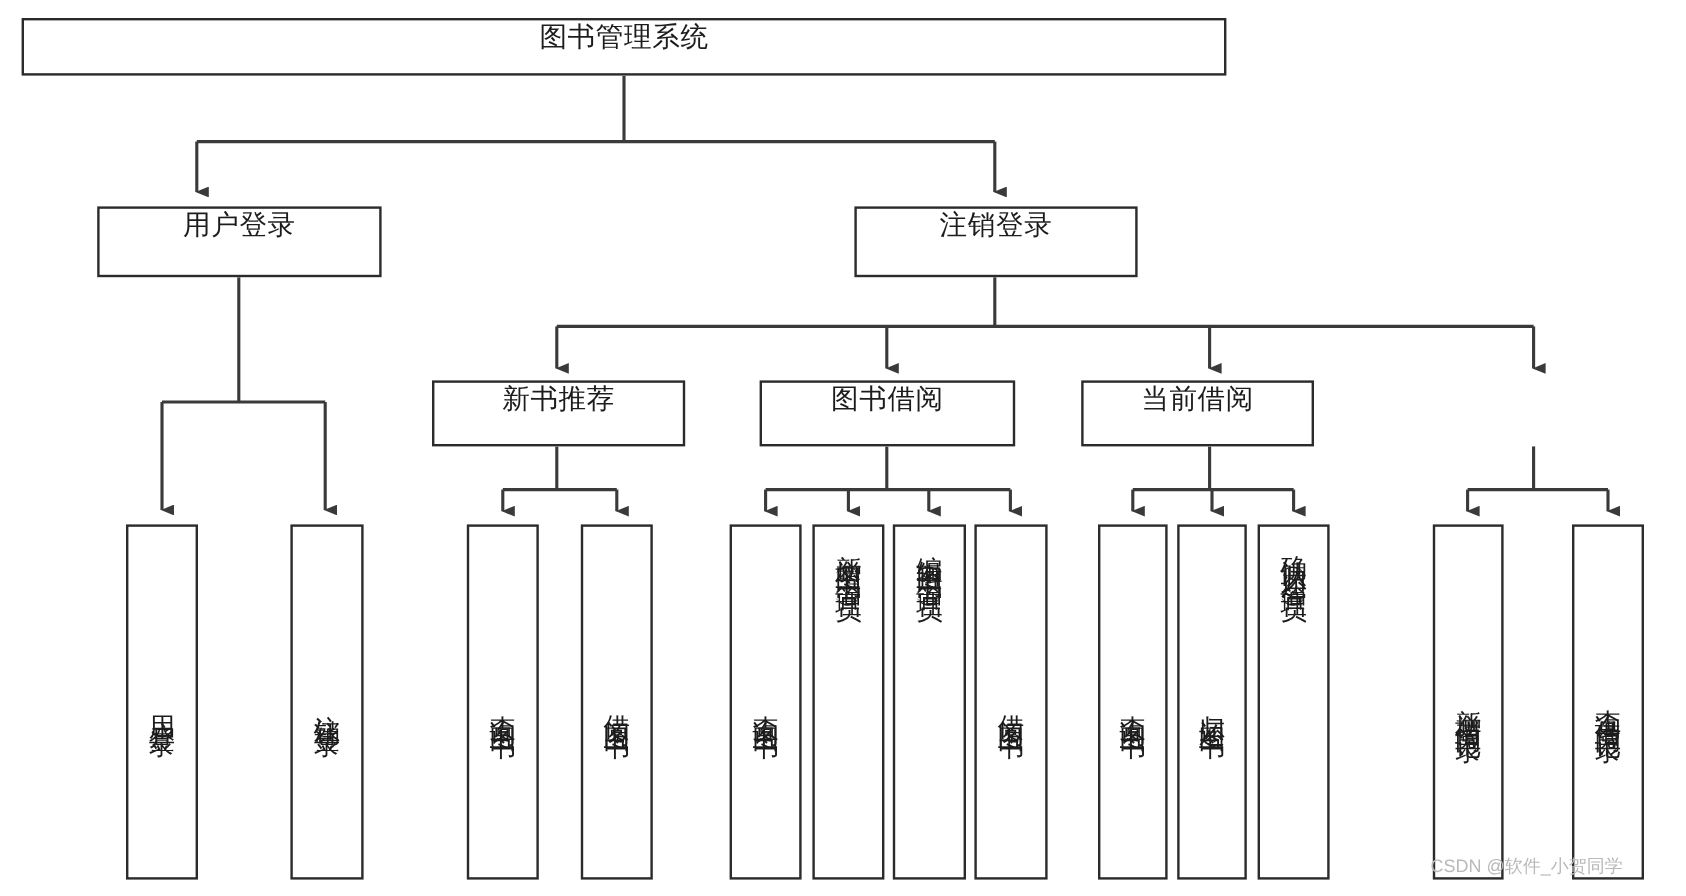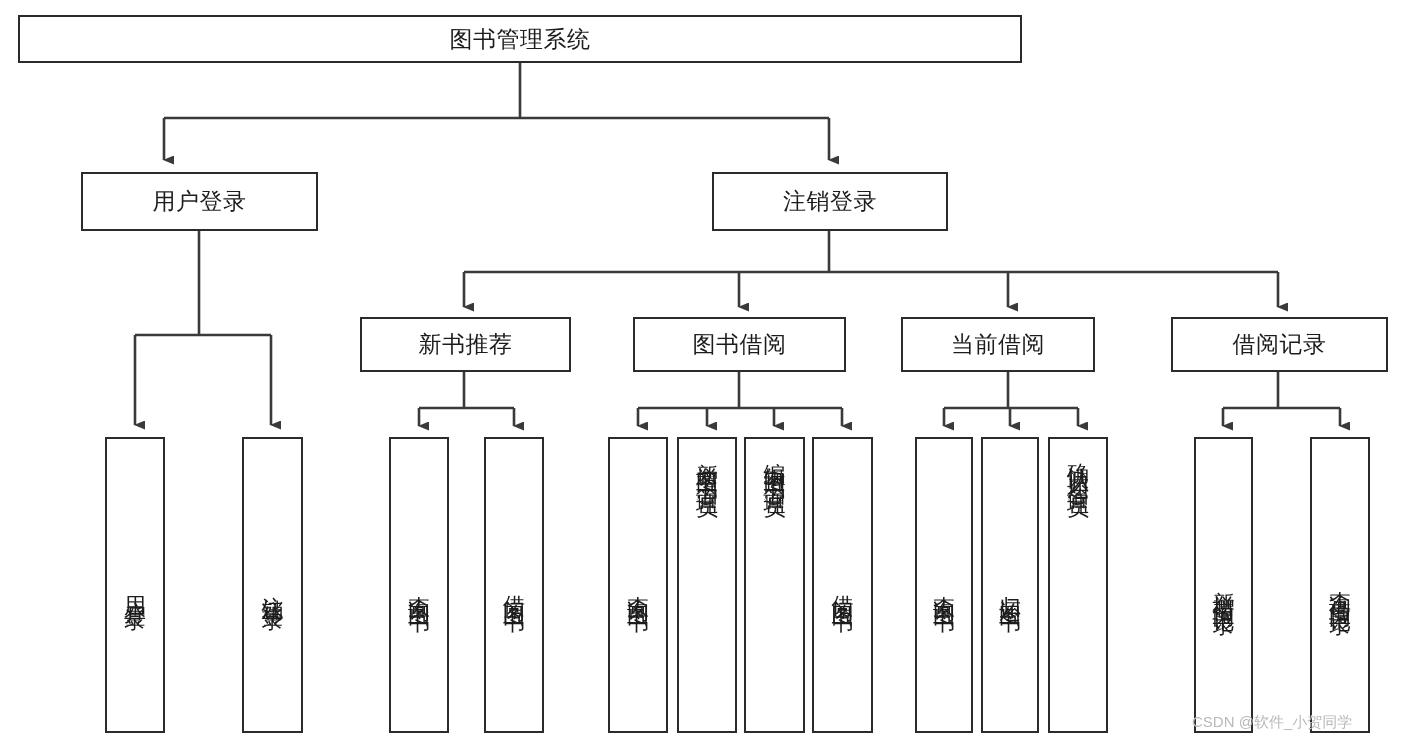--- a/index.html
+++ b/index.html
@@ -20,21 +20,21 @@
     top: 0;
     width: 1405px;
     height: 747px;
   }
   .node-box {
     position: absolute;
     box-sizing: border-box;
     background: #ffffff;
     border: 2px solid #2b2b2b;
     display: flex;
-    align-items: center;
+    align-items: flex-start;
     justify-content: center;
     overflow: hidden;
   }
   .node-label-h {
     font-size: 23px;
     color: #1c1c1c;
     line-height: 1.15;
     letter-spacing: 0.5px;
     white-space: nowrap;
     user-select: none;
@@ -147,23 +147,20 @@
   </div>
 
   <div class="node-box" style="left:633px; top:317px; width:213px; height:55px;">
     <span class="node-label-h">图书借阅</span>
   </div>
 
   <div class="node-box" style="left:901px; top:317px; width:194px; height:55px;">
     <span class="node-label-h">当前借阅</span>
   </div>
 
-  <div class="node-box" style="left:1171px; top:317px; width:217px; height:55px;">
-    <span class="node-label-h">借阅记录</span>
-  </div>
 
   <div class="node-box vbox vbox-center" style="left:105px; top:437px; width:60px; height:296px;">
     <span class="node-label-v">用户登录</span>
   </div>
 
   <div class="node-box vbox vbox-center" style="left:242px; top:437px; width:61px; height:296px;">
     <span class="node-label-v">注销登录</span>
   </div>
 
   <div class="node-box vbox vbox-center" style="left:389px; top:437px; width:60px; height:296px;">

